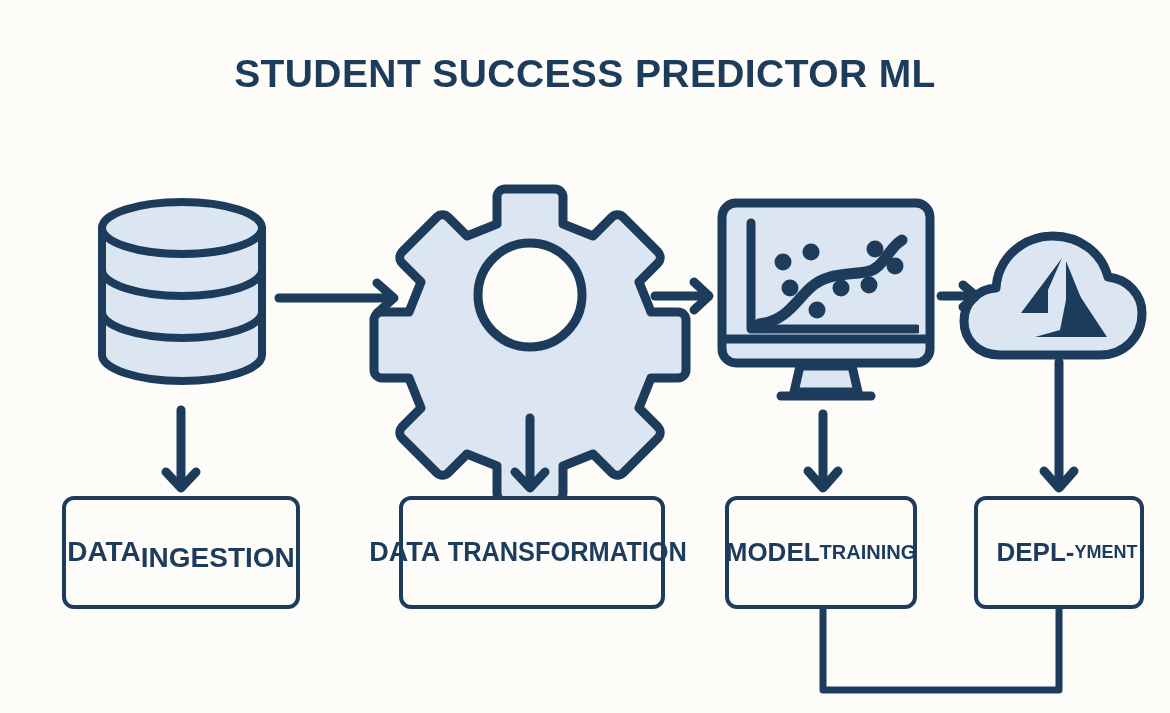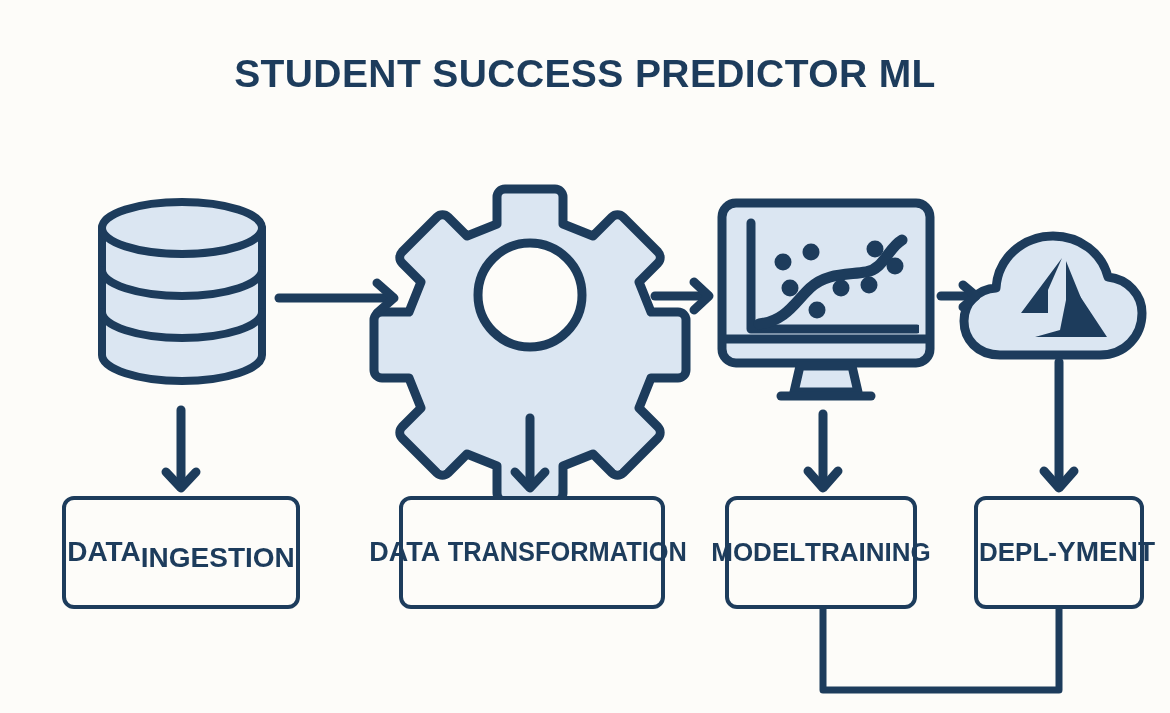--- a/index.html
+++ b/index.html
@@ -64,23 +64,23 @@
   #box-ingestion    { left: 62px;  top: 496px; width: 238px; height: 113px; }
   #box-transform    { left: 399px; top: 496px; width: 266px; height: 113px; }
   #box-training     { left: 725px; top: 496px; width: 192px; height: 113px; }
   #box-deployment   { left: 974px; top: 496px; width: 170px; height: 113px; }
 
   #box-ingestion .ln1  { font-size: 28px; }
   #box-ingestion .ln2  { font-size: 28px; margin-top: 12px; }
   #box-transform .ln1  { font-size: 27px; }
   #box-transform .ln2  { font-size: 27px; transform: scaleX(0.94); }
   #box-training .ln1   { font-size: 26px; }
-  #box-training .ln2   { font-size: 26px; }
+  #box-training .ln2   { font-size: 20px; }
   #box-deployment .ln1 { font-size: 26px; margin-left: 16px; }
-  #box-deployment .ln2 { font-size: 28px; }
+  #box-deployment .ln2 { font-size: 18px; }
 </style>
 </head>
 <body>
 
 <div id="diagram-root">
 
   <div class="page-title">STUDENT SUCCESS PREDICTOR ML</div>
 
   <svg class="layer" viewBox="0 0 1170 713">
     <defs>

